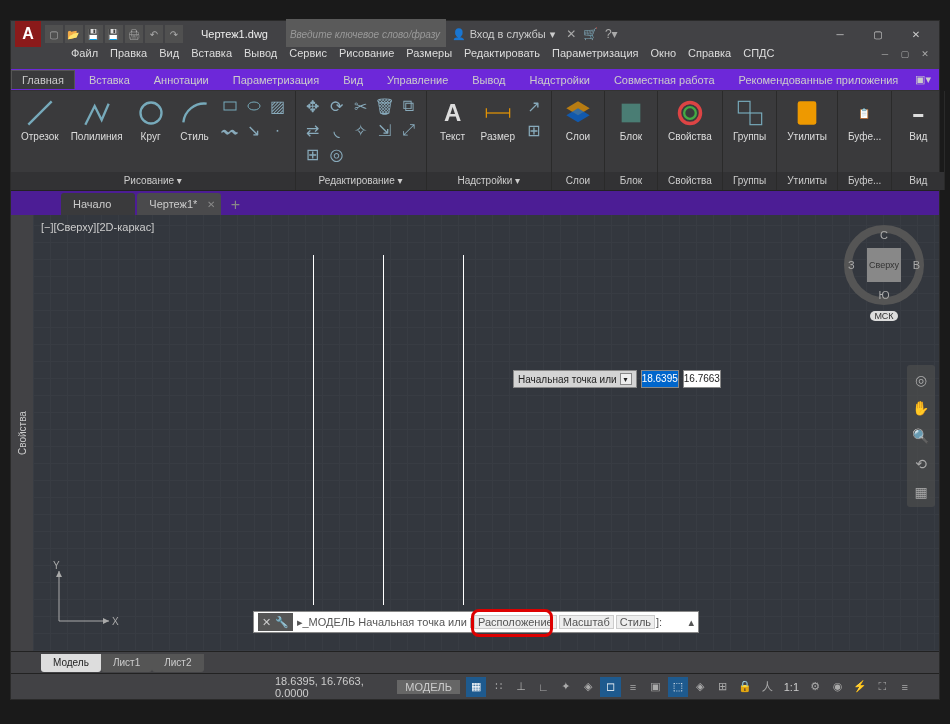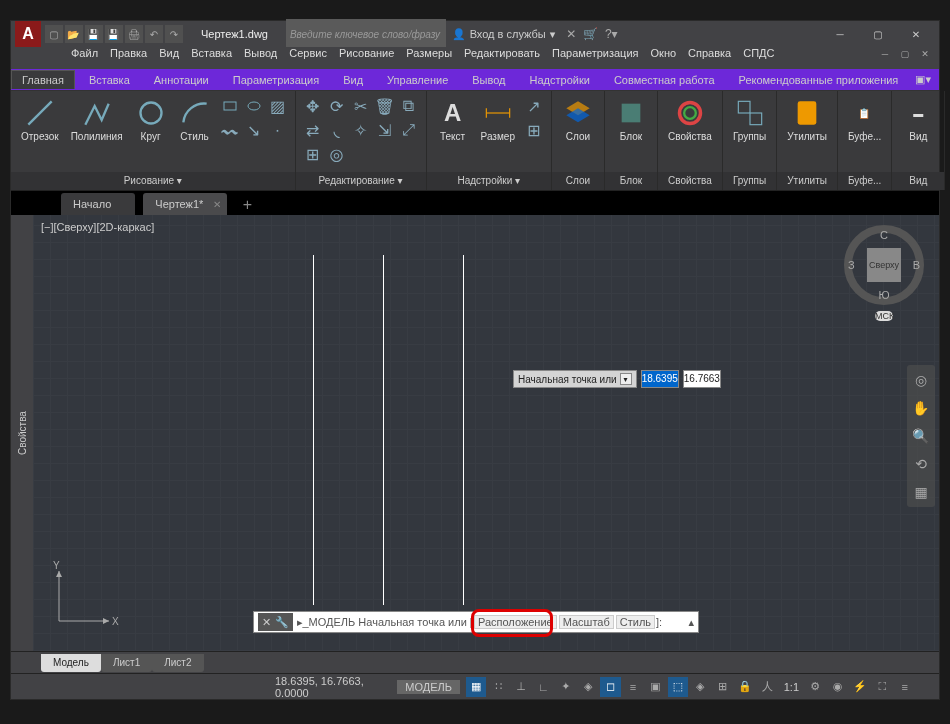--- a/index.html
+++ b/index.html
@@ -27,21 +27,21 @@
 .ribbon { height: 100px; background: #3a3a3c; display: flex; border-bottom: 1px solid #222; }
 .panel { display: flex; flex-direction: column; border-right: 1px solid #2a2a2a; }
 .panel-body { flex: 1; display: flex; align-items: flex-start; padding: 4px 6px; gap: 4px; }
 .panel-title { height: 18px; background: #323234; color: #ccc; font-size: 10px; text-align: center; line-height: 18px; padding: 0 6px; }
 .big-btn { display: flex; flex-direction: column; align-items: center; gap: 2px; color: #ddd; font-size: 10px; padding: 2px 4px; cursor: pointer; }
 .big-icon { width: 32px; height: 32px; display: flex; align-items: center; justify-content: center; }
 .big-icon svg { width: 28px; height: 28px; }
 .sm-grid { display: grid; grid-template-columns: repeat(3, 22px); grid-auto-rows: 22px; gap: 2px; }
 .sm-btn { width: 22px; height: 22px; display: flex; align-items: center; justify-content: center; color: #8ab; cursor: pointer; }
 .sm-btn svg { width: 16px; height: 16px; }
-.file-tabs { height: 24px; background: #000000; display: flex; align-items: flex-end; padding-left: 50px; gap: 8px; }
+.file-tabs { height: 24px; background: #4c1d95; display: flex; align-items: flex-end; padding-left: 50px; gap: 2px; }
 .file-tab { height: 22px; padding: 0 24px 0 12px; background: #3a3a3c; color: #ccc; font-size: 11px; display: flex; align-items: center; border-radius: 3px 3px 0 0; position: relative; cursor: pointer; }
 .file-tab.active { background: #4a4a4c; }
 .file-tab .closex { position: absolute; right: 6px; color: #888; font-size: 10px; }
 .add-tab { width: 24px; height: 20px; color: #888; display: flex; align-items: center; justify-content: center; cursor: pointer; }
 .workspace { flex: 1; display: flex; position: relative; background: #33373e; }
 .props-bar { width: 22px; background: #424245; display: flex; align-items: center; justify-content: center; writing-mode: vertical-rl; transform: rotate(180deg); color: #ccc; font-size: 10px; }
 .canvas { flex: 1; position: relative; background: #33373e; overflow: hidden; }
 .canvas::before { content: ''; position: absolute; inset: 0; background-image: repeating-linear-gradient(0deg, #3c4047 0px, #3c4047 1px, transparent 1px, transparent 17px), repeating-linear-gradient(90deg, #3c4047 0px, #3c4047 1px, transparent 1px, transparent 17px); opacity: 0.6; }
 .view-label { position: absolute; top: 6px; left: 8px; color: #ccc; font-size: 11px; z-index: 2; }
 .vline { position: absolute; width: 1px; background: #fff; top: 40px; height: 350px; z-index: 2; }
@@ -50,21 +50,21 @@
 .dyn-drop { width: 12px; height: 12px; border: 1px solid #888; background: #eee; font-size: 8px; display: flex; align-items: center; justify-content: center; }
 .dyn-val { background: #fff; color: #222; font-size: 10px; padding: 2px 0; border: 1px solid #888; }
 .dyn-val.sel { background: #0066cc; color: #fff; }
 .viewcube-area { position: absolute; top: 10px; right: 10px; width: 90px; height: 130px; z-index: 3; color: #888; font-size: 10px; }
 .vc-ring { width: 80px; height: 80px; border: 8px solid #555; border-radius: 50%; display: flex; align-items: center; justify-content: center; position: relative; margin: 0 auto; }
 .vc-face { width: 34px; height: 34px; background: #888; display: flex; align-items: center; justify-content: center; font-size: 9px; color: #333; }
 .vc-n { position: absolute; top: -4px; left: 50%; transform: translateX(-50%); color: #aaa; font-size: 11px; }
 .vc-s { position: absolute; bottom: -4px; left: 50%; transform: translateX(-50%); color: #aaa; font-size: 11px; }
 .vc-e { position: absolute; right: -4px; top: 50%; transform: translateY(-50%); color: #aaa; font-size: 11px; }
 .vc-w { position: absolute; left: -4px; top: 50%; transform: translateY(-50%); color: #aaa; font-size: 11px; }
-.vc-wcs { margin-top: 6px; text-align: center; background: #ddd; color: #333; width: 18px; margin-left: auto; margin-right: auto; border-radius: 8px; font-size: 9px; }
+.vc-wcs { margin-top: 6px; text-align: center; background: #ddd; color: #333; width: 28px; margin-left: auto; margin-right: auto; border-radius: 8px; font-size: 9px; }
 .navbar { position: absolute; right: 4px; top: 150px; width: 28px; background: rgba(80,80,80,0.6); border-radius: 3px; display: flex; flex-direction: column; align-items: center; gap: 6px; padding: 4px 0; z-index: 3; }
 .nav-btn { width: 22px; height: 22px; color: #aaa; font-size: 14px; display: flex; align-items: center; justify-content: center; cursor: pointer; }
 .ucs-icon { position: absolute; bottom: 16px; left: 16px; z-index: 3; }
 .ucs-icon svg { width: 70px; height: 70px; }
 .cmdline { position: absolute; bottom: 18px; left: 220px; right: 240px; height: 22px; background: #fff; color: #555; font-size: 11px; display: flex; align-items: center; padding: 0 4px; z-index: 4; border: 1px solid #888; }
 .cmd-pre { background: #555; color: #ccc; padding: 0 4px; height: 18px; display: flex; align-items: center; gap: 4px; margin-right: 4px; }
 .cmd-highlight { position: absolute; border: 3px solid #d00; border-radius: 8px; z-index: 5; pointer-events: none; }
 .layout-tabs { height: 22px; background: #424245; display: flex; align-items: center; padding-left: 30px; gap: 0; border-top: 1px solid #222; }
 .layout-tab { height: 18px; padding: 0 12px; background: #555; color: #ccc; font-size: 10px; display: flex; align-items: center; cursor: pointer; border-radius: 0 0 3px 3px; }
 .layout-tab.active { background: #ddd; color: #222; }

